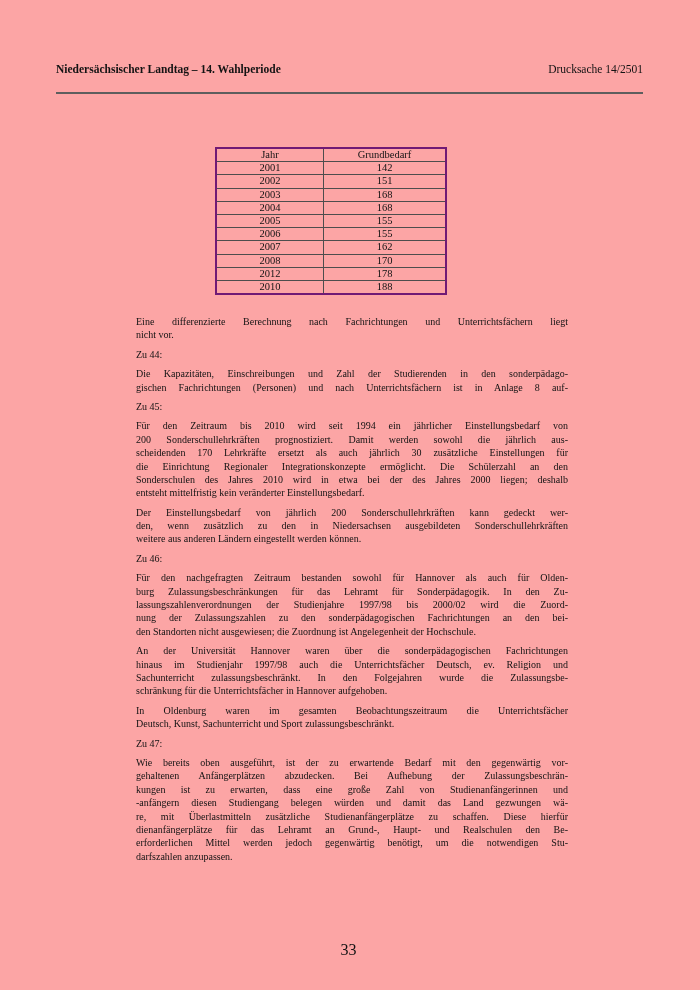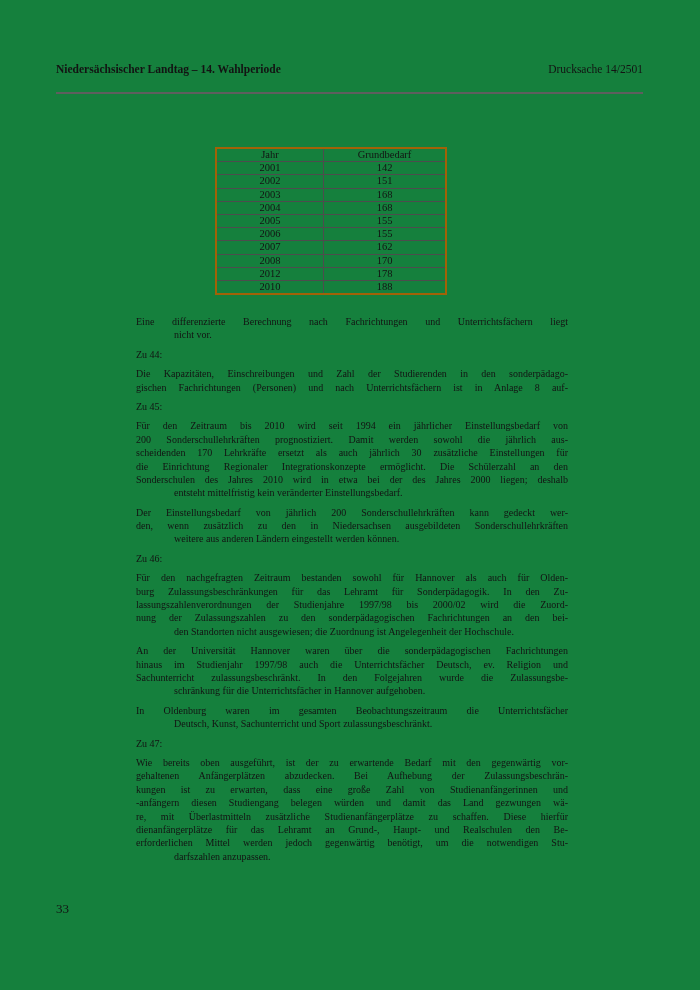--- a/index.html
+++ b/index.html
@@ -4,21 +4,21 @@
 <style>
   html, body {
     margin: 0;
     padding: 0;
     background: #ffffff;
   }
   .page {
     position: relative;
     width: 700px;
     height: 990px;
-    background: #15803d;
+    background: #fca5a5;
     font-family: "Liberation Serif", serif;
     color: #131313;
     overflow: hidden;
   }
 
   
   .header-left {
     position: absolute;
     left: 56px;
     top: 63px;
@@ -42,21 +42,21 @@
     height: 2px;
     background: #5e5e5e;
   }
 
   
   .doc-table {
     position: absolute;
     left: 215px;
     top: 147px;
     border-collapse: collapse;
-    border: 2px solid #a16207;
+    border: 2px solid #701a75;
     font-size: 10.5px;
   }
   .doc-table th, .doc-table td {
     border: 1px solid #4d4d4d;
     font-weight: normal;
     text-align: center;
     vertical-align: middle;
     padding: 0;
     height: 12.2px;
     line-height: 12.2px;
@@ -77,36 +77,35 @@
   }
   .line {
     height: 13.4px;
     line-height: 13.4px;
     text-align: justify;
     text-align-last: justify;
     overflow: hidden;
   }
   .line.last {
     text-align-last: left;
-    margin-left: 38px;
   }
   .label-line {
     height: 13.4px;
     line-height: 13.4px;
     text-align: left;
   }
 
   
   .page-number {
     position: absolute;
     left: 56px;
-    top: 901px;
+    top: 941px;
     width: 585px;
-    text-align: left;
-    font-size: 13px;
+    text-align: center;
+    font-size: 16px;
   }
 </style>
 </head>
 <body>
 
 <div class="page">
 
   <div class="header-left">Niedersächsischer Landtag – 14. Wahlperiode</div>
 
   <div class="header-right">Drucksache 14/2501</div>

